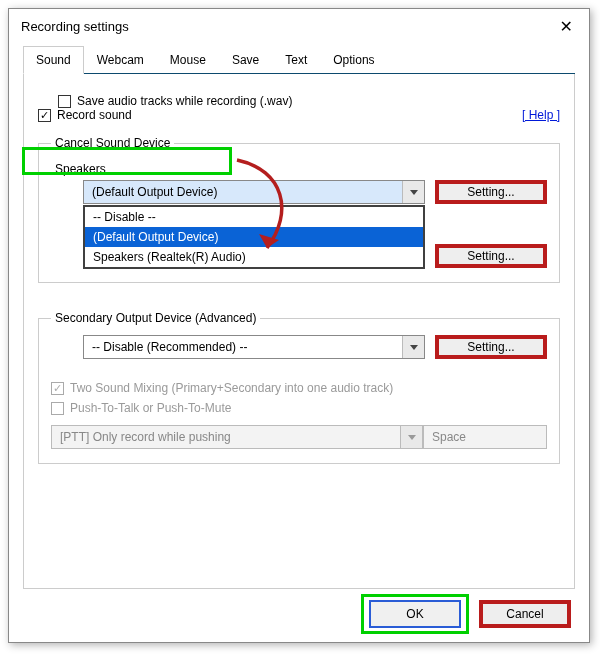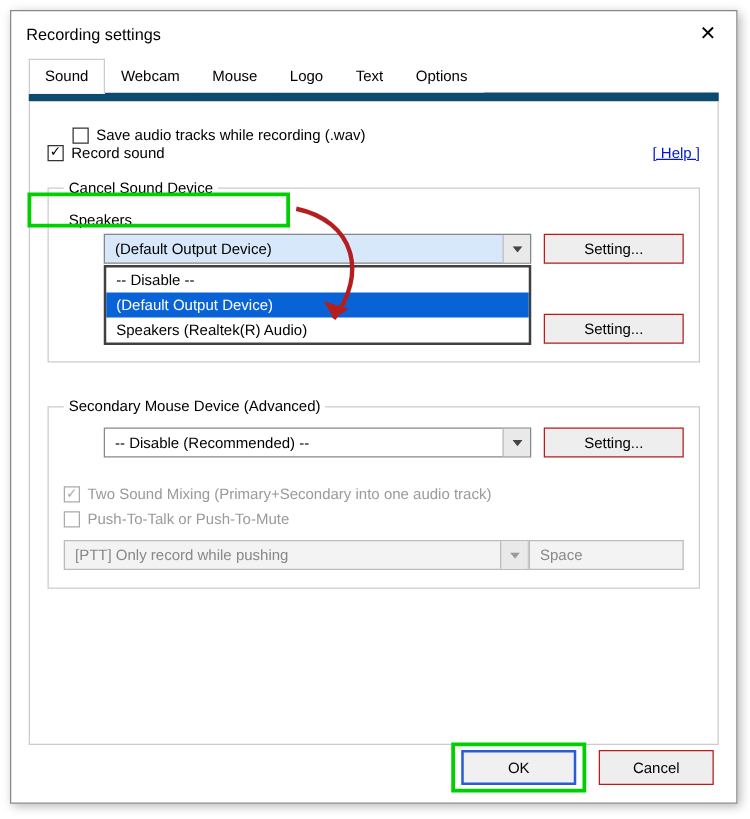--- a/index.html
+++ b/index.html
@@ -31,21 +31,21 @@
   }
   .close-x {
     font-size: 16px;
     cursor: pointer;
     font-family: Arial, sans-serif;
     padding: 0 4px;
   }
   .tabs {
     display: flex;
     margin: 0 14px;
-    border-bottom: 7px solid #0c4a6e;
+    border-bottom: 1px solid #0c4a6e;
     position: relative;
   }
   .tab {
     padding: 6px 12px;
     border: 1px solid transparent;
     border-bottom: none;
     cursor: pointer;
     background: #fff;
     position: relative;
   }
@@ -108,21 +108,21 @@
   .combo.disabled { background: #f3f3f3; color: #888; border-color: #bbb; }
   .combo-text { padding: 0 8px; flex: 1; white-space: nowrap; overflow: hidden; }
   .combo-btn {
     width: 22px; height: 100%;
     display: flex; align-items: center; justify-content: center;
     background: #e9e9e9; border-left: 1px solid #bbb;
   }
   .combo-btn svg { width: 8px; height: 5px; }
   .btn {
     width: 112px; height: 24px;
-    border: 1px solid #b91c1c;
+    border: 4px solid #b91c1c;
     background: #eee;
     display: flex; align-items: center; justify-content: center;
     cursor: pointer;
   }
   .dropdown-list {
     position: absolute;
     top: 24px; left: -1px; right: -1px;
     border: 2px solid #404040;
     background: #fff;
     z-index: 15;
@@ -162,21 +162,21 @@
 
   <div class="titlebar">
     <span>Recording settings</span>
     <span class="close-x">✕</span>
   </div>
 
   <div class="tabs">
     <div class="tab active"><span>Sound</span></div>
     <div class="tab"><span>Webcam</span></div>
     <div class="tab"><span>Mouse</span></div>
-    <div class="tab"><span>Logo</span></div>
+    <div class="tab"><span>Save</span></div>
     <div class="tab"><span>Text</span></div>
     <div class="tab"><span>Options</span></div>
   </div>
 
   <div class="pane">
 
     <div class="row" style="margin-left:20px; margin-top:4px;">
       <span class="checkbox"></span>
       <span>Save audio tracks while recording (.wav)</span>
     </div>
@@ -220,21 +220,21 @@
           </div>
       </div>
     </fieldset>
 
     <svg class="arrow-annot" style="top:78px; left:205px;" width="80" height="120">
       <path d="M 8 8 C 55 18, 65 60, 38 96" stroke="#b41e1e" stroke-width="3.5" fill="none"></path>
       <path d="M 38 96 L 30 82 L 50 88 Z" fill="#b41e1e"></path>
     </svg>
 
     <fieldset style="margin-top:28px;">
-      <legend>Secondary Mouse Device (Advanced)</legend>
+      <legend>Secondary Output Device (Advanced)</legend>
       <div class="combo-row">
         <div class="combo">
           <span class="combo-text">-- Disable (Recommended) --</span>
           <span class="combo-btn">
             <svg viewBox="0 0 8 5">
                 <path d="M0 0 L8 0 L4 5 Z" fill="#444"></path>
               </svg>
           </span>
         </div>
         <div class="btn">

